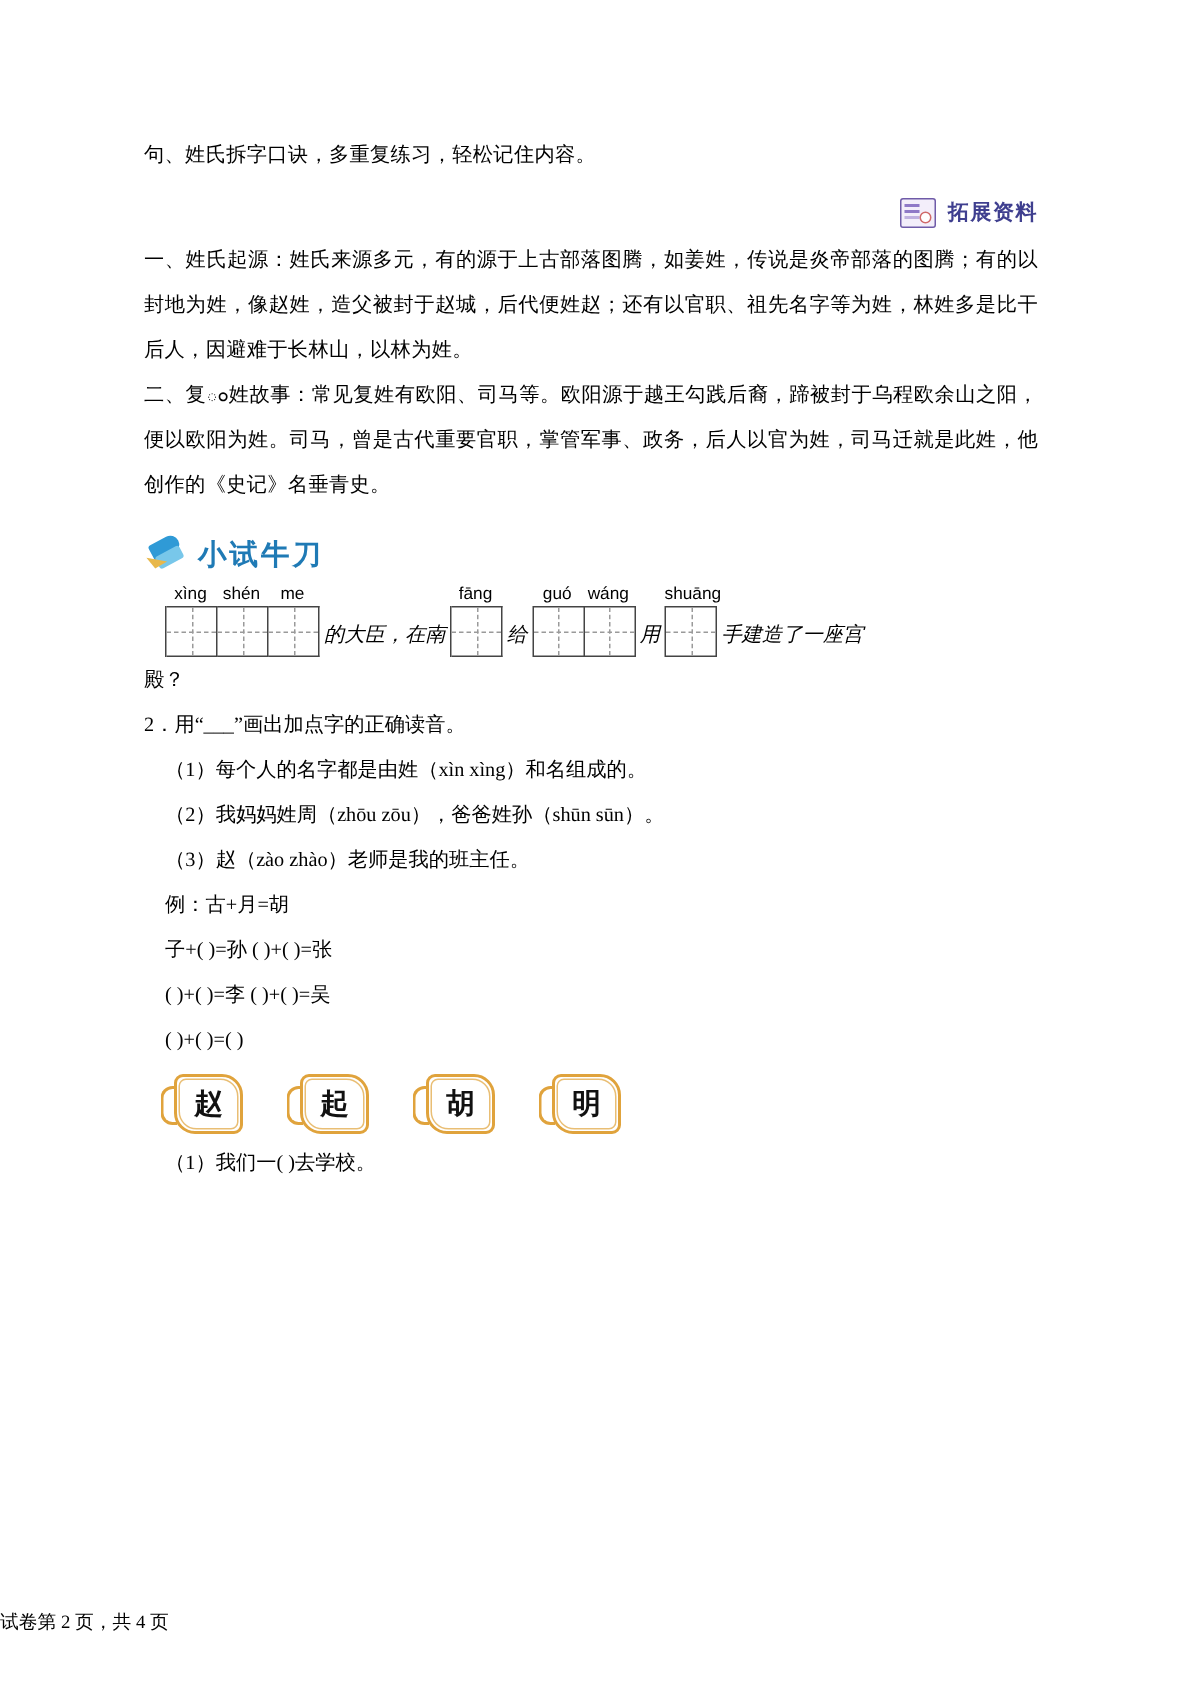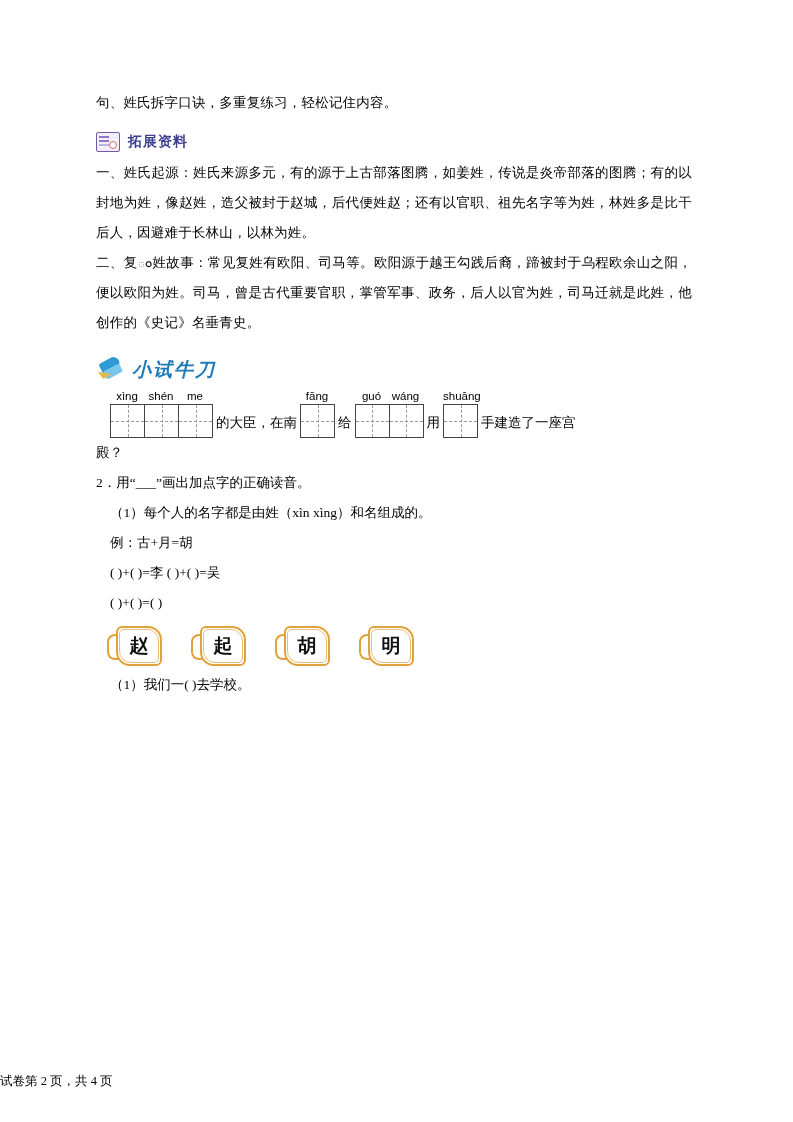--- a/index.html
+++ b/index.html
@@ -32,20 +32,21 @@
   .para.first {
     margin-top: 0;
   }
 
   
   .section-head {
     display: flex;
     align-items: center;
     margin-top: 14px;
     margin-bottom: 6px;
+    justify-content: flex-end;
   }
   .badge-icon {
     width: 22px;
     height: 18px;
     border: 1px solid #6f5ba8;
     border-radius: 2px;
     background: #f3eefa;
     position: relative;
     margin-right: 8px;
     flex: 0 0 auto;
@@ -74,21 +75,20 @@
     color: #3f3f8f;
     letter-spacing: 1px;
   }
 
   
   .big-head {
     display: flex;
     align-items: center;
     margin-top: 18px;
     margin-bottom: 0;
-    font-style: italic;
   }
   .pen-icon {
     width: 30px;
     height: 28px;
     position: relative;
     margin-right: 6px;
     flex: 0 0 auto;
   }
   .pen-icon .nib {
     position: absolute;
@@ -183,20 +183,21 @@
   .cellbox::after {
     content: "";
     position: absolute;
     top: 0; bottom: 0; left: 50%;
     border-left: 1px dashed #9a9a9a;
   }
   .inline-text {
     padding: 0 3px;
     align-self: flex-end;
     line-height: 30px;
+    font-style: italic;
   }
 
   
   .char-cards {
     display: flex;
     gap: 38px;
     padding-left: 20px;
     margin-top: 8px;
     margin-bottom: 4px;
   }
@@ -326,22 +327,25 @@
       </span>
 
       <span class="inline-text">手建造了一座宫</span>
     </div>
   </div>
 
   <p class="q">殿？</p>
 
   <p class="q">2．用“___”画出加点字的正确读音。</p>
   <p class="q q-indent">（1）每个人的名字都是由姓（xìn xìng）和名组成的。</p>
+  <p class="q q-indent">（2）我妈妈姓周（zhōu zōu），爸爸姓孙（shūn sūn）。</p>
+  <p class="q q-indent">（3）赵（zào zhào）老师是我的班主任。</p>
 
   <p class="q q-indent">例：古+月=胡</p>
+  <p class="q q-indent">子+(        )=孙        (        )+(        )=张</p>
   <p class="q q-indent">(        )+(        )=李      (        )+(        )=吴</p>
   <p class="q q-indent">(        )+(        )=(        )</p>
 
 
   <div class="char-cards">
     <span class="char-card">
       <span class="ear"></span>
       <span class="frame"></span>
       <span class="frame2"></span>
       <span class="glyph">赵</span>

